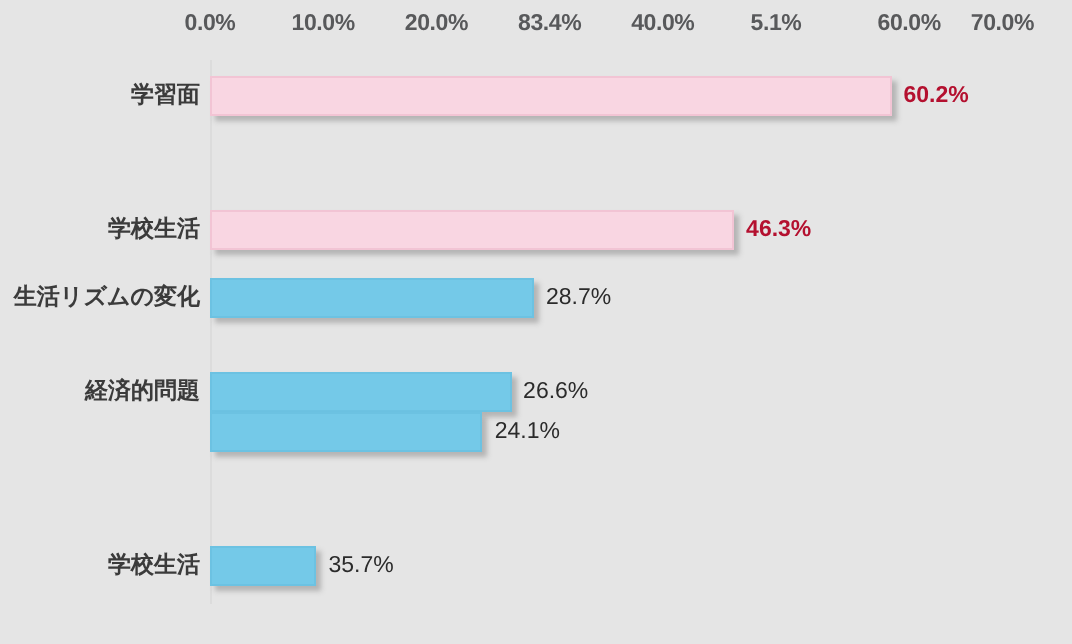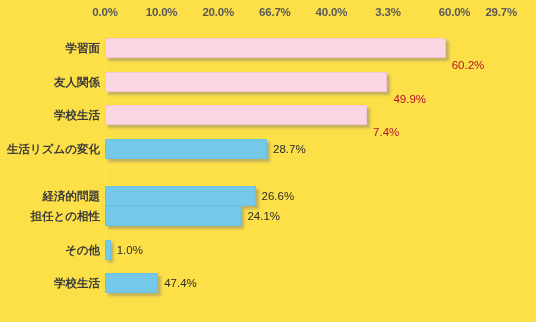--- a/index.html
+++ b/index.html
@@ -7,21 +7,21 @@
     padding: 0;
     background: #ffffff;
   }
   body {
     font-family: "Liberation Sans", "DejaVu Sans", sans-serif;
   }
   #chart-root {
     position: relative;
     width: 536px;
     height: 322px;
-    background: #fde047;
+    background: #e5e5e5;
     overflow: hidden;
   }
 
   
   .xaxis {
     position: absolute;
     left: 0;
     top: 6px;
     width: 536px;
     height: 18px;
@@ -88,81 +88,69 @@
     box-sizing: border-box;
   }
   .val-label {
     position: absolute;
     font-size: 11.5px;
     line-height: 20px;
     white-space: nowrap;
   }
   .val-label.pink {
     color: #b4102f;
-    font-weight: normal;
-    margin-top: 17px;
+    font-weight: bold;
   }
   .val-label.blue {
     color: #2b2b2b;
     font-weight: normal;
   }
 </style>
 </head>
 <body>
 
 <div id="chart-root">
 
   <div class="xaxis">
       <div class="xtick" style="left: 105px;">0.0%</div>
       <div class="xtick" style="left: 161.6px;">10.0%</div>
       <div class="xtick" style="left: 218.2px;">20.0%</div>
-      <div class="xtick" style="left: 274.8px;">66.7%</div>
+      <div class="xtick" style="left: 274.8px;">83.4%</div>
       <div class="xtick" style="left: 331.4px;">40.0%</div>
-      <div class="xtick" style="left: 388px;">3.3%</div>
+      <div class="xtick" style="left: 388px;">5.1%</div>
       <div class="xtick" style="left: 444.6px; padding-left: 20px;">60.0%</div>
-      <div class="xtick" style="left: 501.2px;">29.7%</div>
+      <div class="xtick" style="left: 501.2px;">70.0%</div>
     </div>
 
   <div class="axis-line"></div>
 
   <div class="plot-area"></div>
 
 <div class="row" style="top: 38px;">
       <div class="cat-label">学習面</div>
       <div class="bar pink" style="left: 105px; width: 340.732px;"></div>
       <div class="val-label pink" style="left: 451.732px;">60.2%</div>
     </div>
-    <div class="row" style="top: 71.6px;">
-      <div class="cat-label">友人関係</div>
-      <div class="bar pink" style="left: 105px; width: 282.434px;"></div>
-      <div class="val-label pink" style="left: 393.434px;">49.9%</div>
-    </div>
     <div class="row" style="top: 105.2px;">
       <div class="cat-label">学校生活</div>
       <div class="bar pink" style="left: 105px; width: 262.058px;"></div>
-      <div class="val-label pink" style="left: 373.058px;">7.4%</div>
+      <div class="val-label pink" style="left: 373.058px;">46.3%</div>
     </div>
     <div class="row" style="top: 138.8px;">
       <div class="cat-label">生活リズムの変化</div>
       <div class="bar blue" style="left: 105px; width: 162.442px;"></div>
       <div class="val-label blue" style="left: 273px;">28.7%</div>
     </div>
     <div class="row" style="top: 186px; padding-left: 33px;">
       <div class="cat-label">経済的問題</div>
       <div class="bar blue" style="left: 105px; width: 150.556px;"></div>
       <div class="val-label blue" style="left: 261.556px;">26.6%</div>
     </div>
     <div class="row" style="top: 206px;">
-      <div class="cat-label">担任との相性</div>
       <div class="bar blue" style="left: 105px; width: 136.406px;"></div>
       <div class="val-label blue" style="left: 247.406px; text-align: right;">24.1%</div>
-    </div>
-    <div class="row" style="top: 239.6px;">
-      <div class="cat-label">その他</div>
-      <div class="bar blue" style="left: 105px; width: 5.66px;"></div>
-      <div class="val-label blue" style="left: 116.66px;">1.0%</div>
     </div>
     <div class="row" style="top: 273.2px;">
       <div class="cat-label">学校生活</div>
       <div class="bar blue" style="left: 105px; width: 53.204px;"></div>
-      <div class="val-label blue" style="left: 164.204px;">47.4%</div>
+      <div class="val-label blue" style="left: 164.204px;">35.7%</div>
     </div>
   </div>
 
 </body></html>

